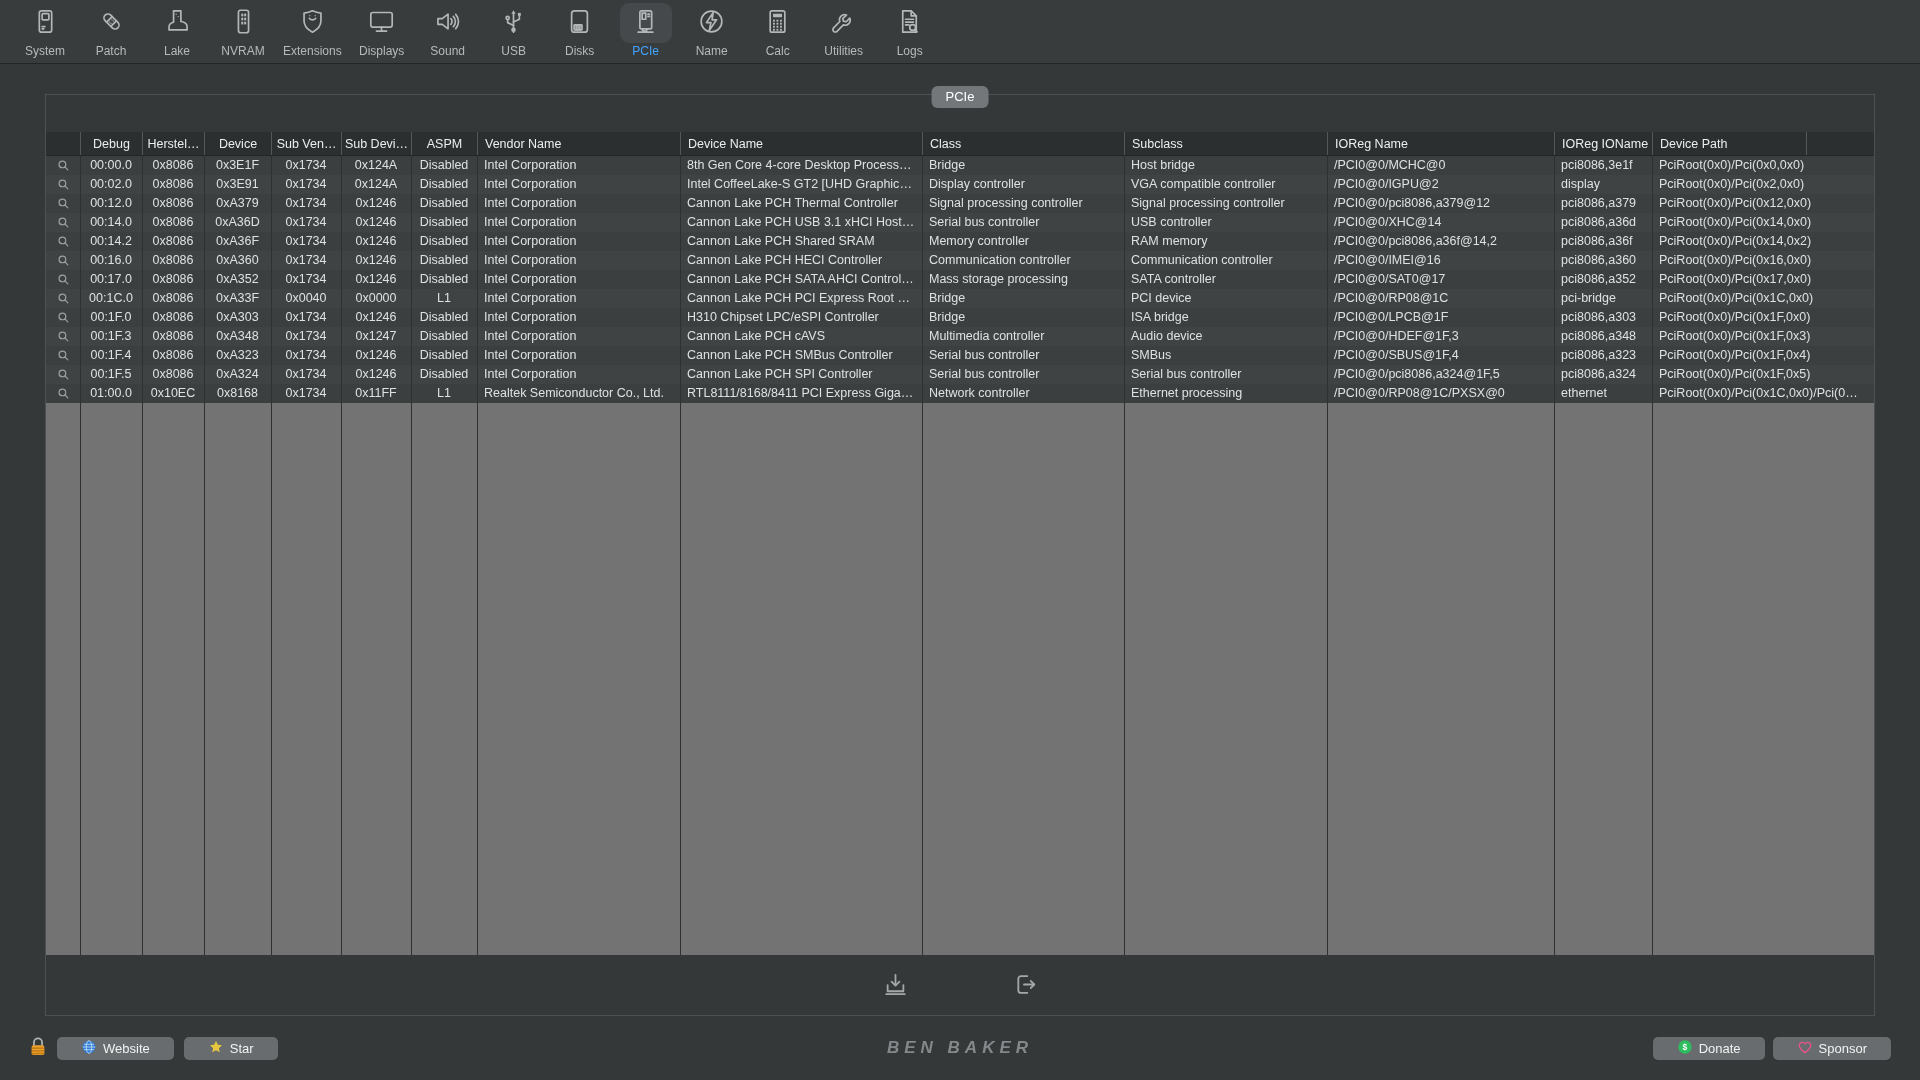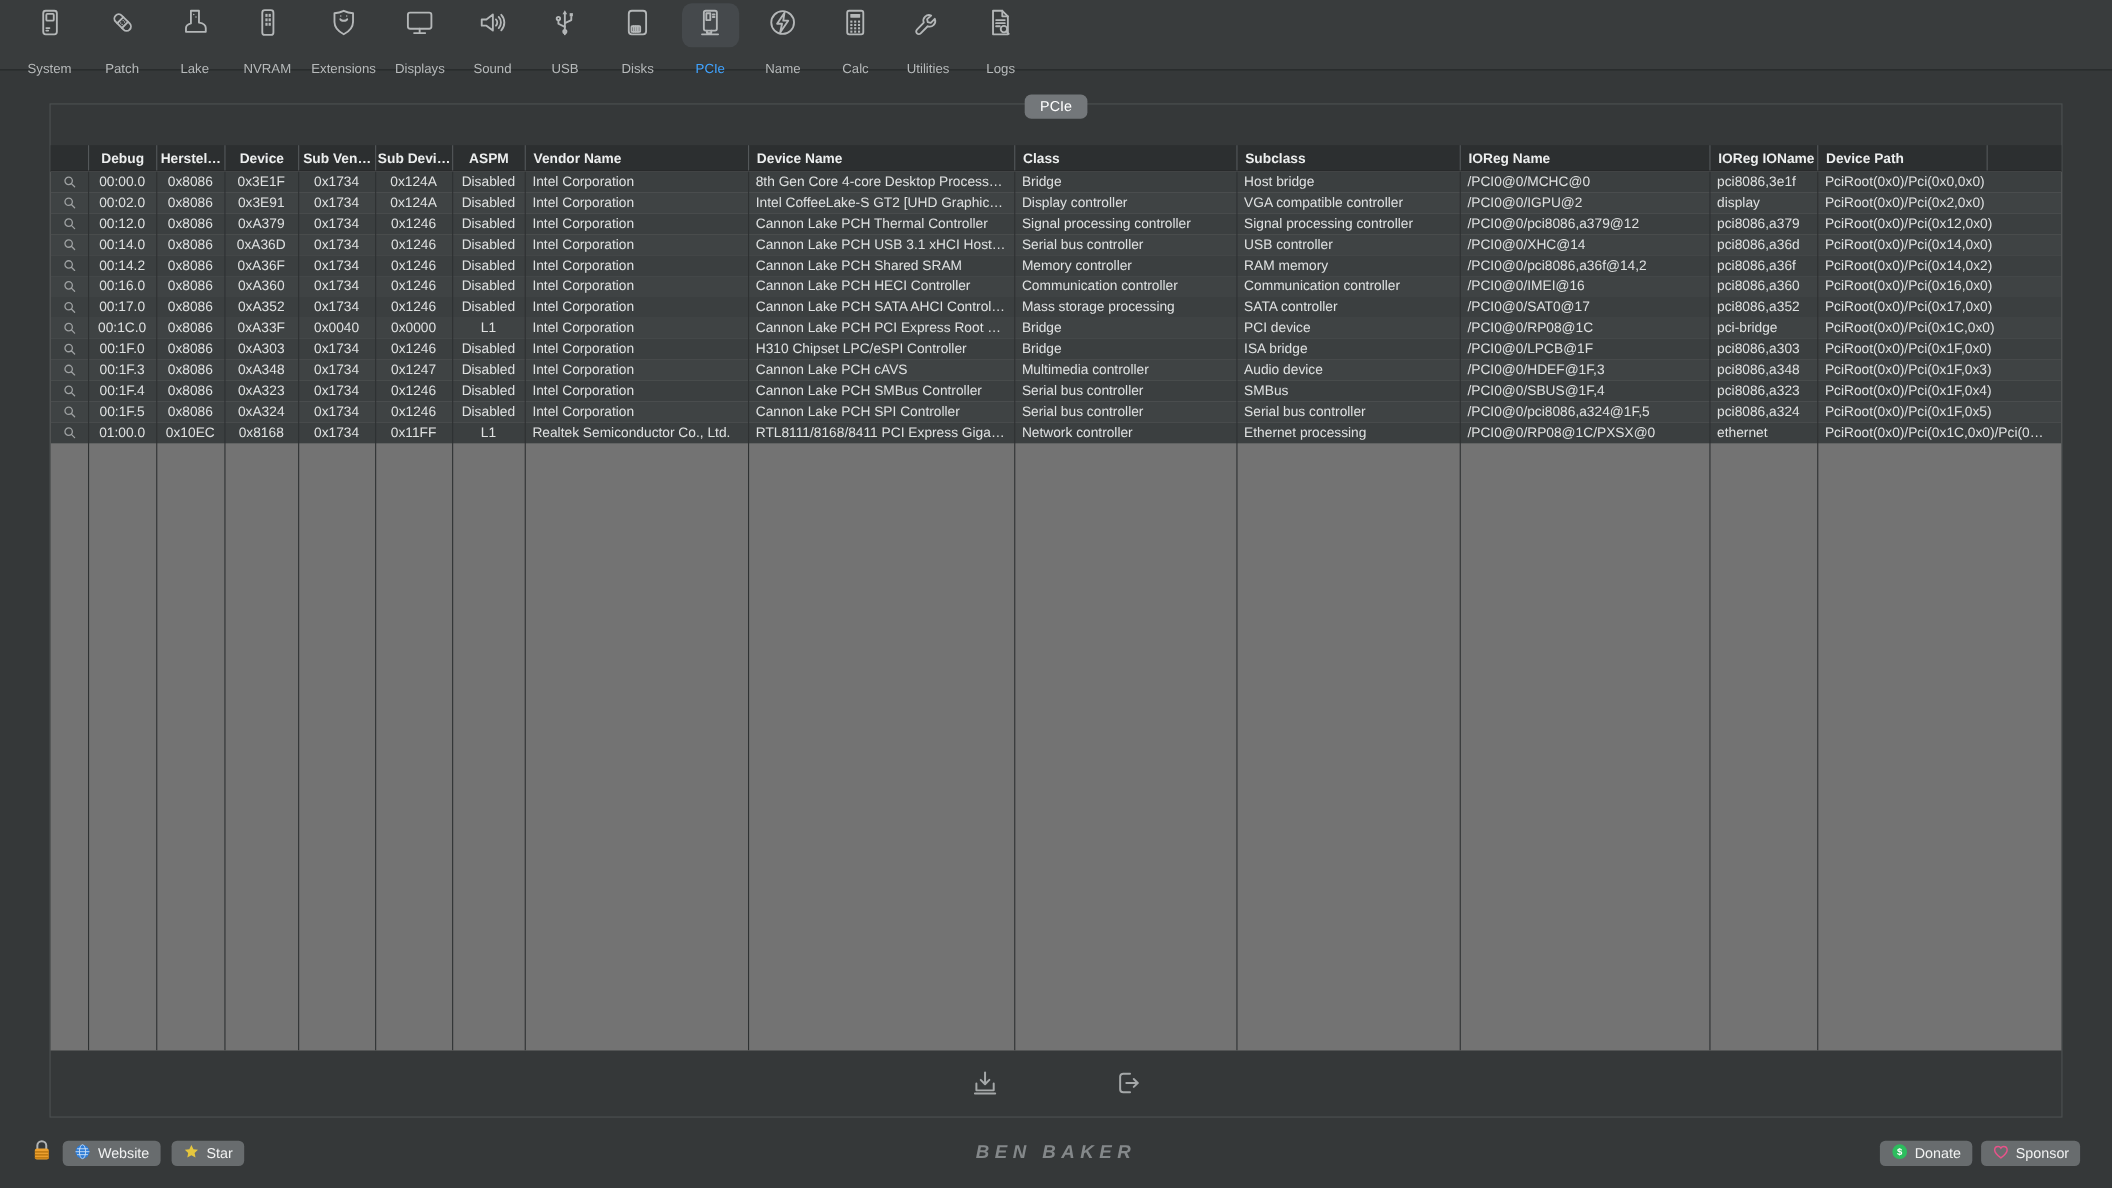--- a/index.html
+++ b/index.html
@@ -6,35 +6,35 @@
     background:#353839;font-family:"Liberation Sans","DejaVu Sans",sans-serif;
     -webkit-font-smoothing:antialiased;cursor:default;user-select:none}
   *{box-sizing:border-box}
 
   
   .toolbar{height:64px;background:#393c3d;border-bottom:1px solid #232627;
     display:flex;align-items:flex-start;padding:3px 0 0 12px}
   .tb-item{display:flex;flex-direction:column;align-items:center;padding:0 7px;min-width:52px}
   .tb-icon{width:52px;height:40px;display:flex;align-items:center;justify-content:center}
   .tb-icon svg{stroke:#b4b7b8;fill:none;stroke-width:1.5;stroke-linecap:round;stroke-linejoin:round}
-  .tb-label{font-size:12px;color:#b7babb;margin-top:12px;white-space:nowrap}
+  .tb-label{font-size:12px;color:#b7babb;margin-top:1px;white-space:nowrap}
   .tb-item.selected .tb-icon{background:#45494c;border-radius:9px}
   .tb-item.selected .tb-label{color:#40a3ff}
 
   
   .content{padding:30px 45px 0}
   .box{position:relative;height:922px;border:1px solid #4d5152;background:transparent;
     padding-top:37px}
   .tab-pill{position:absolute;top:-9px;left:50%;transform:translateX(-50%);
     background:#73777a;color:#fff;font-size:13px;line-height:22px;height:22px;
     padding:0 14px;border-radius:6px;z-index:5}
 
   
   .thead{display:flex;height:24px;background:#2c2f30;border-bottom:1px solid #242727;align-items:stretch}
-  .th{display:flex;align-items:center;padding:0 7px;font-size:12.5px;font-weight:bold;
+  .th{display:flex;align-items:center;padding:0 7px;font-size:12.5px;font-weight:normal;
     color:#eceeee;white-space:nowrap;overflow:hidden;flex:0 0 auto}
   .th + .th{border-left:1px solid #54585a}
   .th.ctr{justify-content:center}
   .th.spacer{flex:1 1 auto}
 
   .tbody{position:relative;height:799px;background:#737373;overflow:hidden}
   .col-lines{position:absolute;inset:0;pointer-events:none;z-index:2}
   .col-lines i{position:absolute;top:0;bottom:0;width:1px;background:#2e3132}
   .col-lines i:nth-child(1){left:34px}.col-lines i:nth-child(2){left:96px}
   .col-lines i:nth-child(3){left:158px}.col-lines i:nth-child(4){left:225px}
@@ -60,21 +60,21 @@
 
   .box-actions{height:59px;display:flex;align-items:center;justify-content:center;gap:102px}
   .act-btn{background:none;border:none;padding:0;display:flex;cursor:default}
   .act-btn svg{stroke:#a5a8a9;fill:none;stroke-width:1.6;stroke-linecap:round;stroke-linejoin:round}
 
   
   .statusbar{height:64px;display:flex;align-items:center;padding:0 29px;position:relative}
   .sb-left{display:flex;align-items:center;gap:10px}
   .sb-right{margin-left:auto;display:flex;align-items:center;gap:8px}
   .sb-btn{display:inline-flex;align-items:center;gap:6px;background:#686c6e;border:none;
-    border-radius:5px;height:23px;padding:0 10px;color:#f1f2f2;font-size:13px;
+    border-radius:5px;height:23px;padding:0 24px;color:#f1f2f2;font-size:13px;
     font-family:inherit;white-space:nowrap}
   .brand{position:absolute;left:50%;top:50%;transform:translate(-50%,-50%);
     font-size:17px;font-weight:bold;font-style:italic;letter-spacing:5px;color:#84888a}
 </style>
 </head>
 <body>
 
 <div class="toolbar">
 
   <div class="tb-item">

